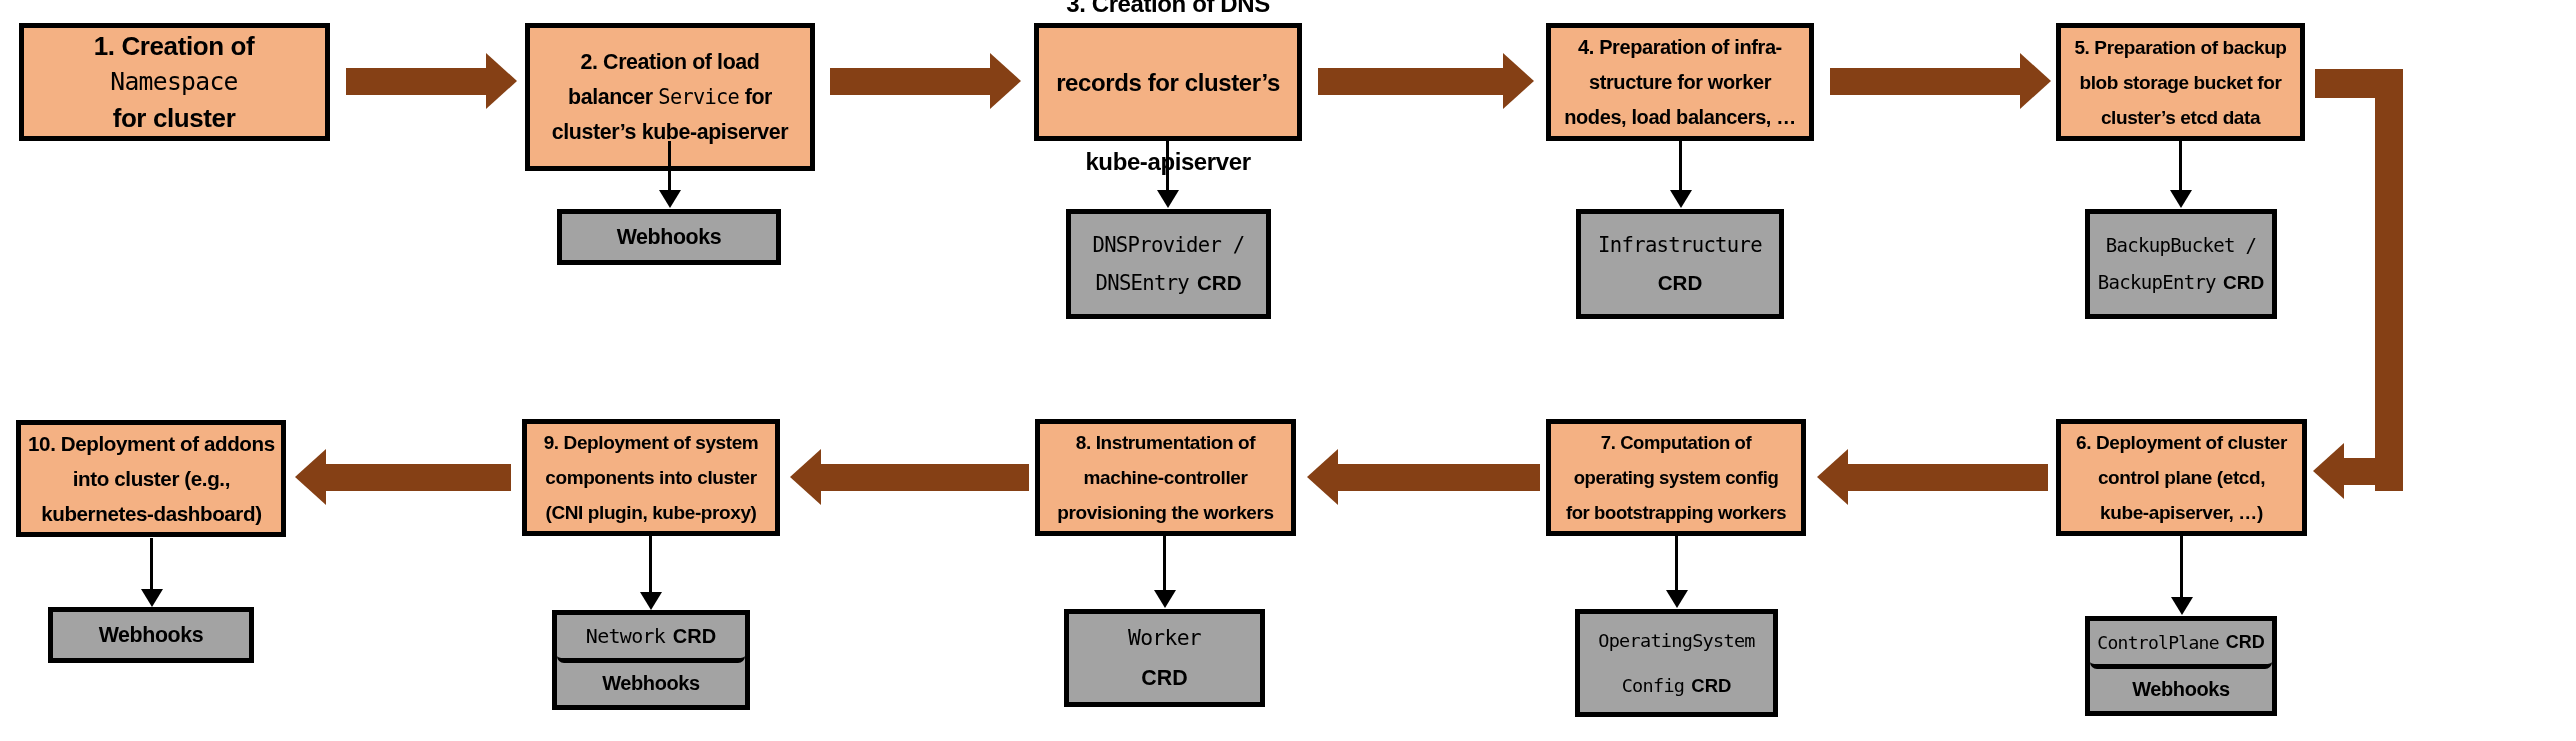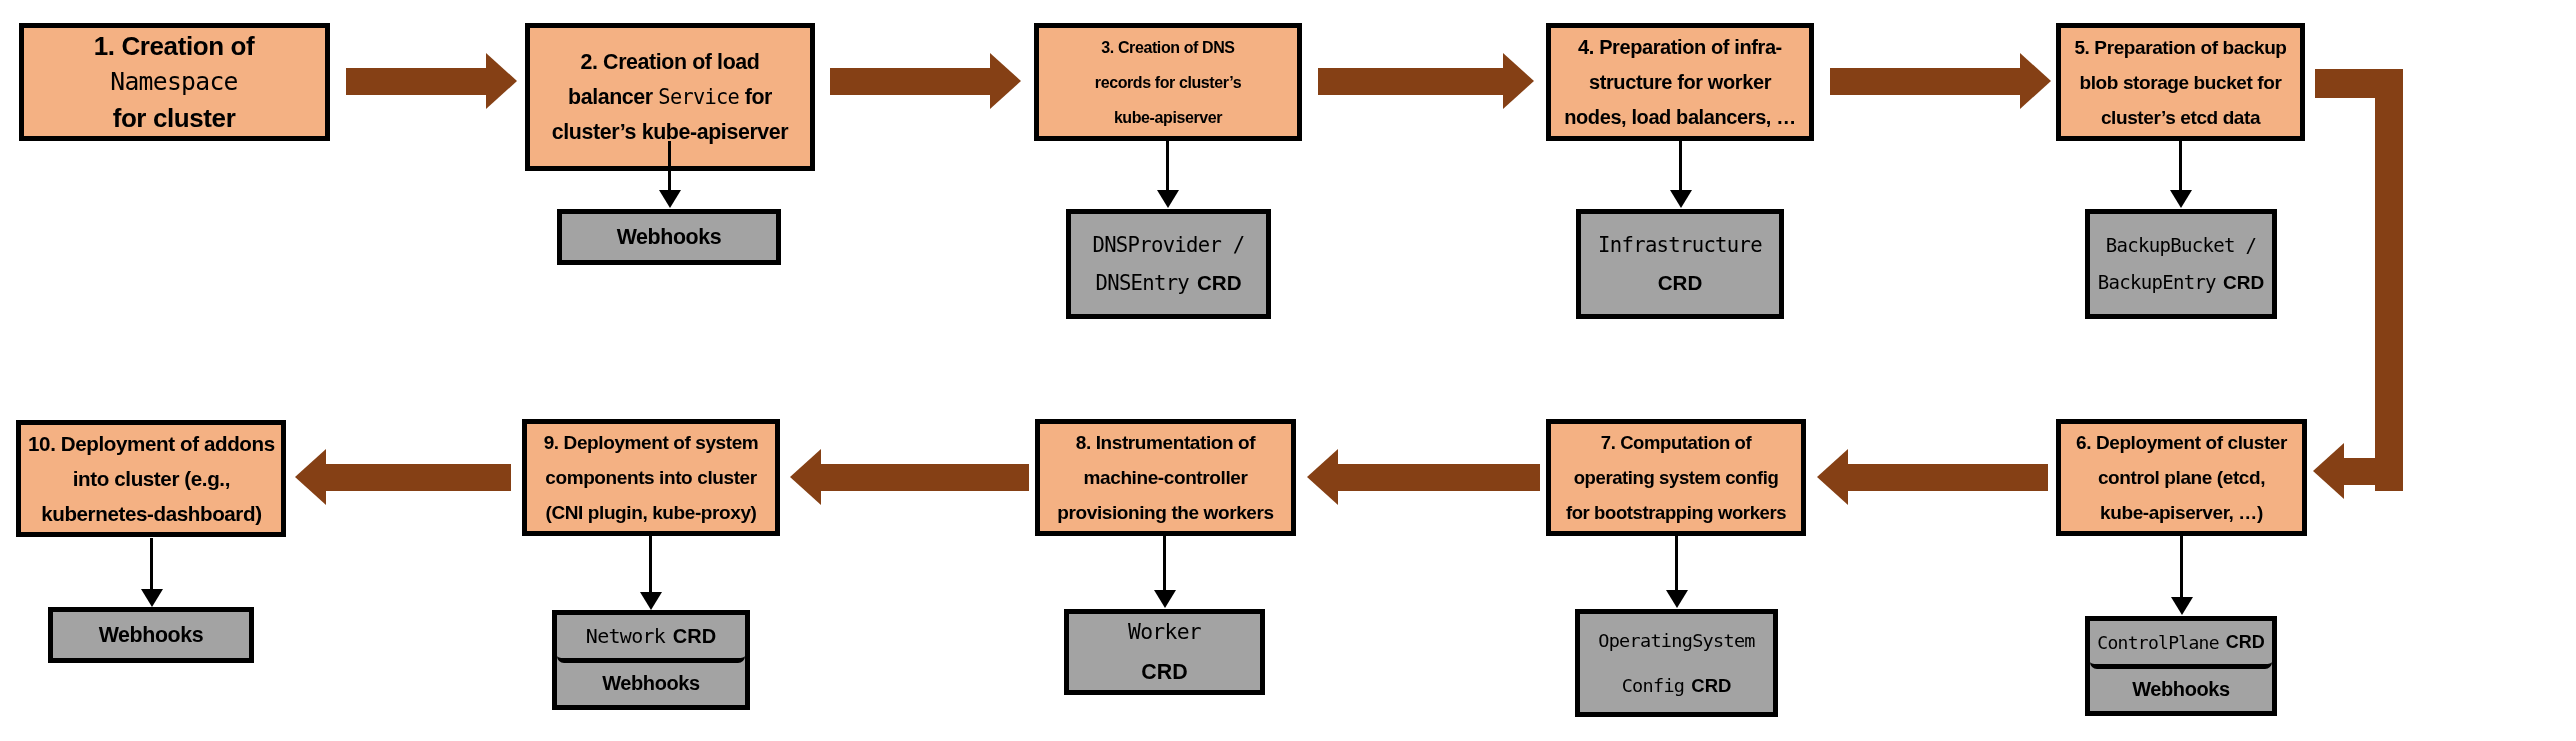--- a/index.html
+++ b/index.html
@@ -67,21 +67,21 @@
   </div>
   <div class="sub-box" style="left:557px;top:209px;width:224px;height:56px;">
     <div class="line webhooks">Webhooks</div>
   </div>
 
   <div class="barrow" style="left:830px;top:53px;width:191px;">
     <div class="shaft" style="left:0;right:28.5px;"></div>
     <div class="head right"></div>
   </div>
 
-  <div class="main-box" style="left:1034px;top:23px;width:268px;height:118px;font-size:16px;">
+  <div class="main-box" style="left:1034px;top:23px;width:268px;height:118px;font-size:24px;gap:44px;">
     <div class="line">3. Creation of DNS</div>
     <div class="line">records for cluster’s</div>
     <div class="line">kube-apiserver</div>
   </div>
 
   <div class="tarrow" style="left:1156px;top:141px;">
     <div class="stem" style="height:49px;"></div>
     <div class="tip"></div>
   </div>
   <div class="sub-box" style="left:1066px;top:209px;width:205px;height:110px;font-size:20.6px;">
@@ -182,21 +182,21 @@
   <div class="main-box" style="left:1035px;top:419px;width:261px;height:117px;font-size:19px;">
     <div class="line">8. Instrumentation of</div>
     <div class="line">machine-controller</div>
     <div class="line">provisioning the workers</div>
   </div>
 
   <div class="tarrow" style="left:1153px;top:536px;">
     <div class="stem" style="height:54px;"></div>
     <div class="tip"></div>
   </div>
-  <div class="sub-box" style="left:1064px;top:609px;width:201px;height:86px;font-size:21.4px;line-height:40px;">
+  <div class="sub-box" style="left:1064px;top:609px;width:201px;height:98px;font-size:21.4px;line-height:40px;">
     <div class="line mono">Worker</div>
     <div class="line crd">CRD</div>
   </div>
 
   <div class="barrow" style="left:790px;top:449px;width:239px;">
     <div class="shaft" style="left:28.5px;right:0;"></div>
     <div class="head left"></div>
   </div>
 
   <div class="main-box" style="left:522px;top:419px;width:258px;height:117px;font-size:19px;">

